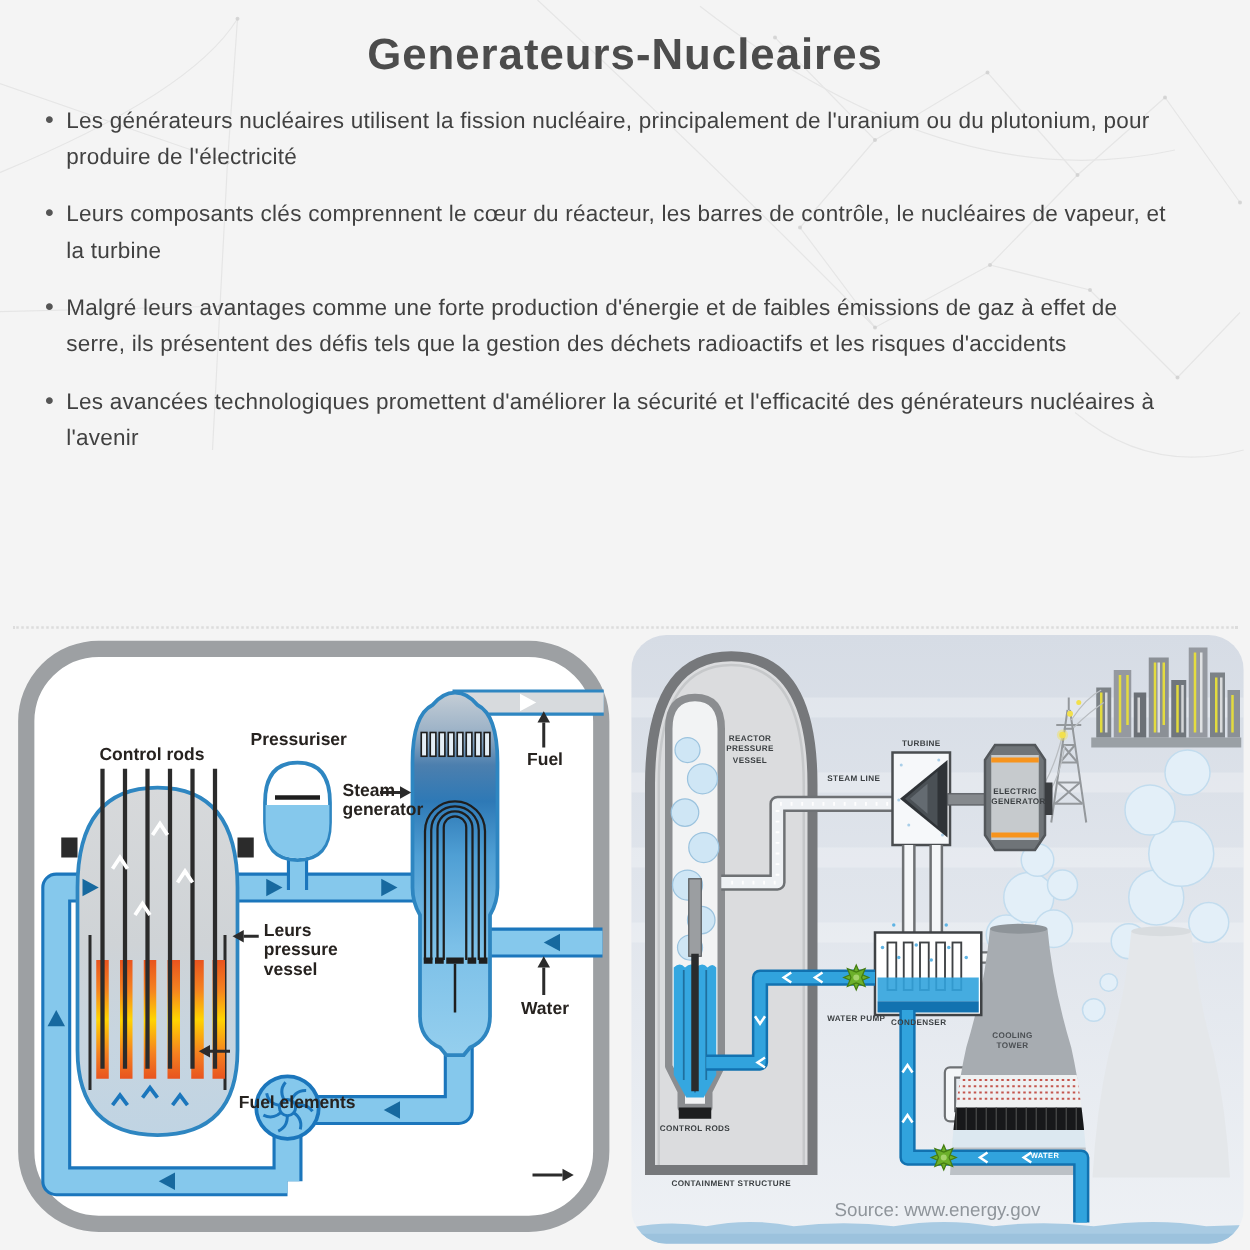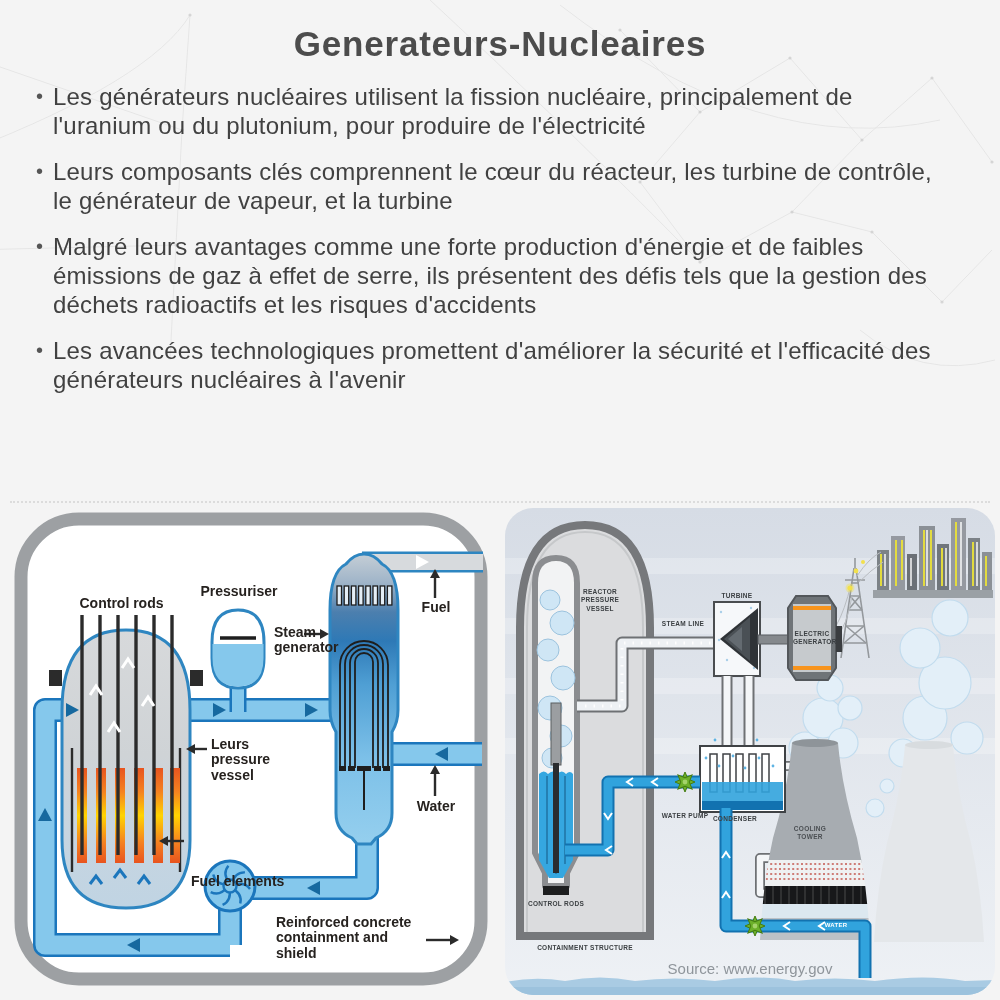--- a/index.html
+++ b/index.html
@@ -4,21 +4,21 @@
 <style>
   html,body{margin:0;padding:0;background:#e9e9e9;}
   .stage{position:relative;width:1000px;height:1000px;background:#f4f4f4;overflow:hidden;
          font-family:"Liberation Sans",sans-serif;}
   .plexus{position:absolute;left:0;top:0;pointer-events:none;}
   .page-title{position:absolute;top:24px;left:0;width:1000px;text-align:center;
               font-size:35px;font-weight:600;letter-spacing:.8px;color:#4c4c4c;}
   .bullets{position:absolute;left:36px;top:82px;width:902px;}
   .bullet{display:flex;gap:10px;margin-bottom:17px;color:#414141;}
   .bullet .dot{font-size:20px;line-height:29px;color:#555;}
-  .bullet .txt{font-size:24px;line-height:29px;letter-spacing:.2px;}
+  .bullet .txt{font-size:18px;line-height:29px;letter-spacing:.2px;}
   .stitch{position:absolute;top:501px;left:10px;right:10px;border-top:2px dotted #dcdcdc;}
   .panel-left{position:absolute;left:14px;top:510px;width:474px;height:478px;}
   .panel-right{position:absolute;left:505px;top:508px;width:490px;height:487px;}
   .panel-left svg,.panel-right svg{position:absolute;left:0;top:0;}
   .lbl{position:absolute;font-weight:700;font-size:14px;line-height:1.1;color:#26221f;}
   .lbl.center{text-align:center;}
   .src-left{position:absolute;left:0;right:0;top:442px;text-align:center;
             font-size:24px;color:#b8b8b8;letter-spacing:.5px;}
   .rlbl{position:absolute;font-size:6.5px;font-weight:700;letter-spacing:.3px;
         color:#3c4043;text-align:center;line-height:1.3;}
@@ -63,21 +63,21 @@
 
   <div class="page-title">Generateurs-Nucleaires</div>
 
   <div class="bullets">
     <div class="bullet">
       <span class="dot">•</span>
       <span class="txt">Les générateurs nucléaires utilisent la fission nucléaire, principalement de l'uranium ou du plutonium, pour produire de l'électricité</span>
     </div>
     <div class="bullet">
       <span class="dot">•</span>
-      <span class="txt">Leurs composants clés comprennent le cœur du réacteur, les turbine de contrôle, le générateur de vapeur, et la turbine</span>
+      <span class="txt">Leurs composants clés comprennent le cœur du réacteur, les barres de contrôle, le nucléaires de vapeur, et la turbine</span>
     </div>
     <div class="bullet">
       <span class="dot">•</span>
       <span class="txt">Malgré leurs avantages comme une forte production d'énergie et de faibles émissions de gaz à effet de serre, ils présentent des défis tels que la gestion des déchets radioactifs et les risques d'accidents</span>
     </div>
     <div class="bullet">
       <span class="dot">•</span>
       <span class="txt">Les avancées technologiques promettent d'améliorer la sécurité et l'efficacité des générateurs nucléaires à l'avenir</span>
     </div>
   </div>
@@ -237,21 +237,20 @@
       </g>
     </svg>
 
     <div class="lbl center" style="left:50px;top:86px;width:115px;">Control rods</div>
     <div class="lbl center" style="left:165px;top:74px;width:120px;">Pressuriser</div>
     <div class="lbl" style="left:248px;top:115px;width:78px;padding-left:12px;">Steam generator</div>
     <div class="lbl center" style="left:392px;top:90px;width:60px;">Fuel</div>
     <div class="lbl" style="left:197px;top:227px;width:72px;">Leurs pressure vessel</div>
     <div class="lbl" style="left:177px;top:324px;width:110px;margin-top:40px;">Fuel elements</div>
     <div class="lbl center" style="left:392px;top:289px;width:60px;">Water</div>
-    <div class="lbl" style="left:262px;top:405px;width:145px;">Reinforced concrete containment and shield</div>
   </div>
 
   <div class="panel-right">
     <svg width="490" height="487" viewBox="0 0 490 487">
       <defs>
         <clipPath id="rpClip">
             <rect x="0" y="0" width="490" height="487" rx="28"></rect>
           </clipPath>
         <clipPath id="towerClip">
           <path d="M287 235 Q283 280 268 330 Q258 375 255 432 L365 432 Q362 375 352 330 Q337 280 333 235 Z"></path>

